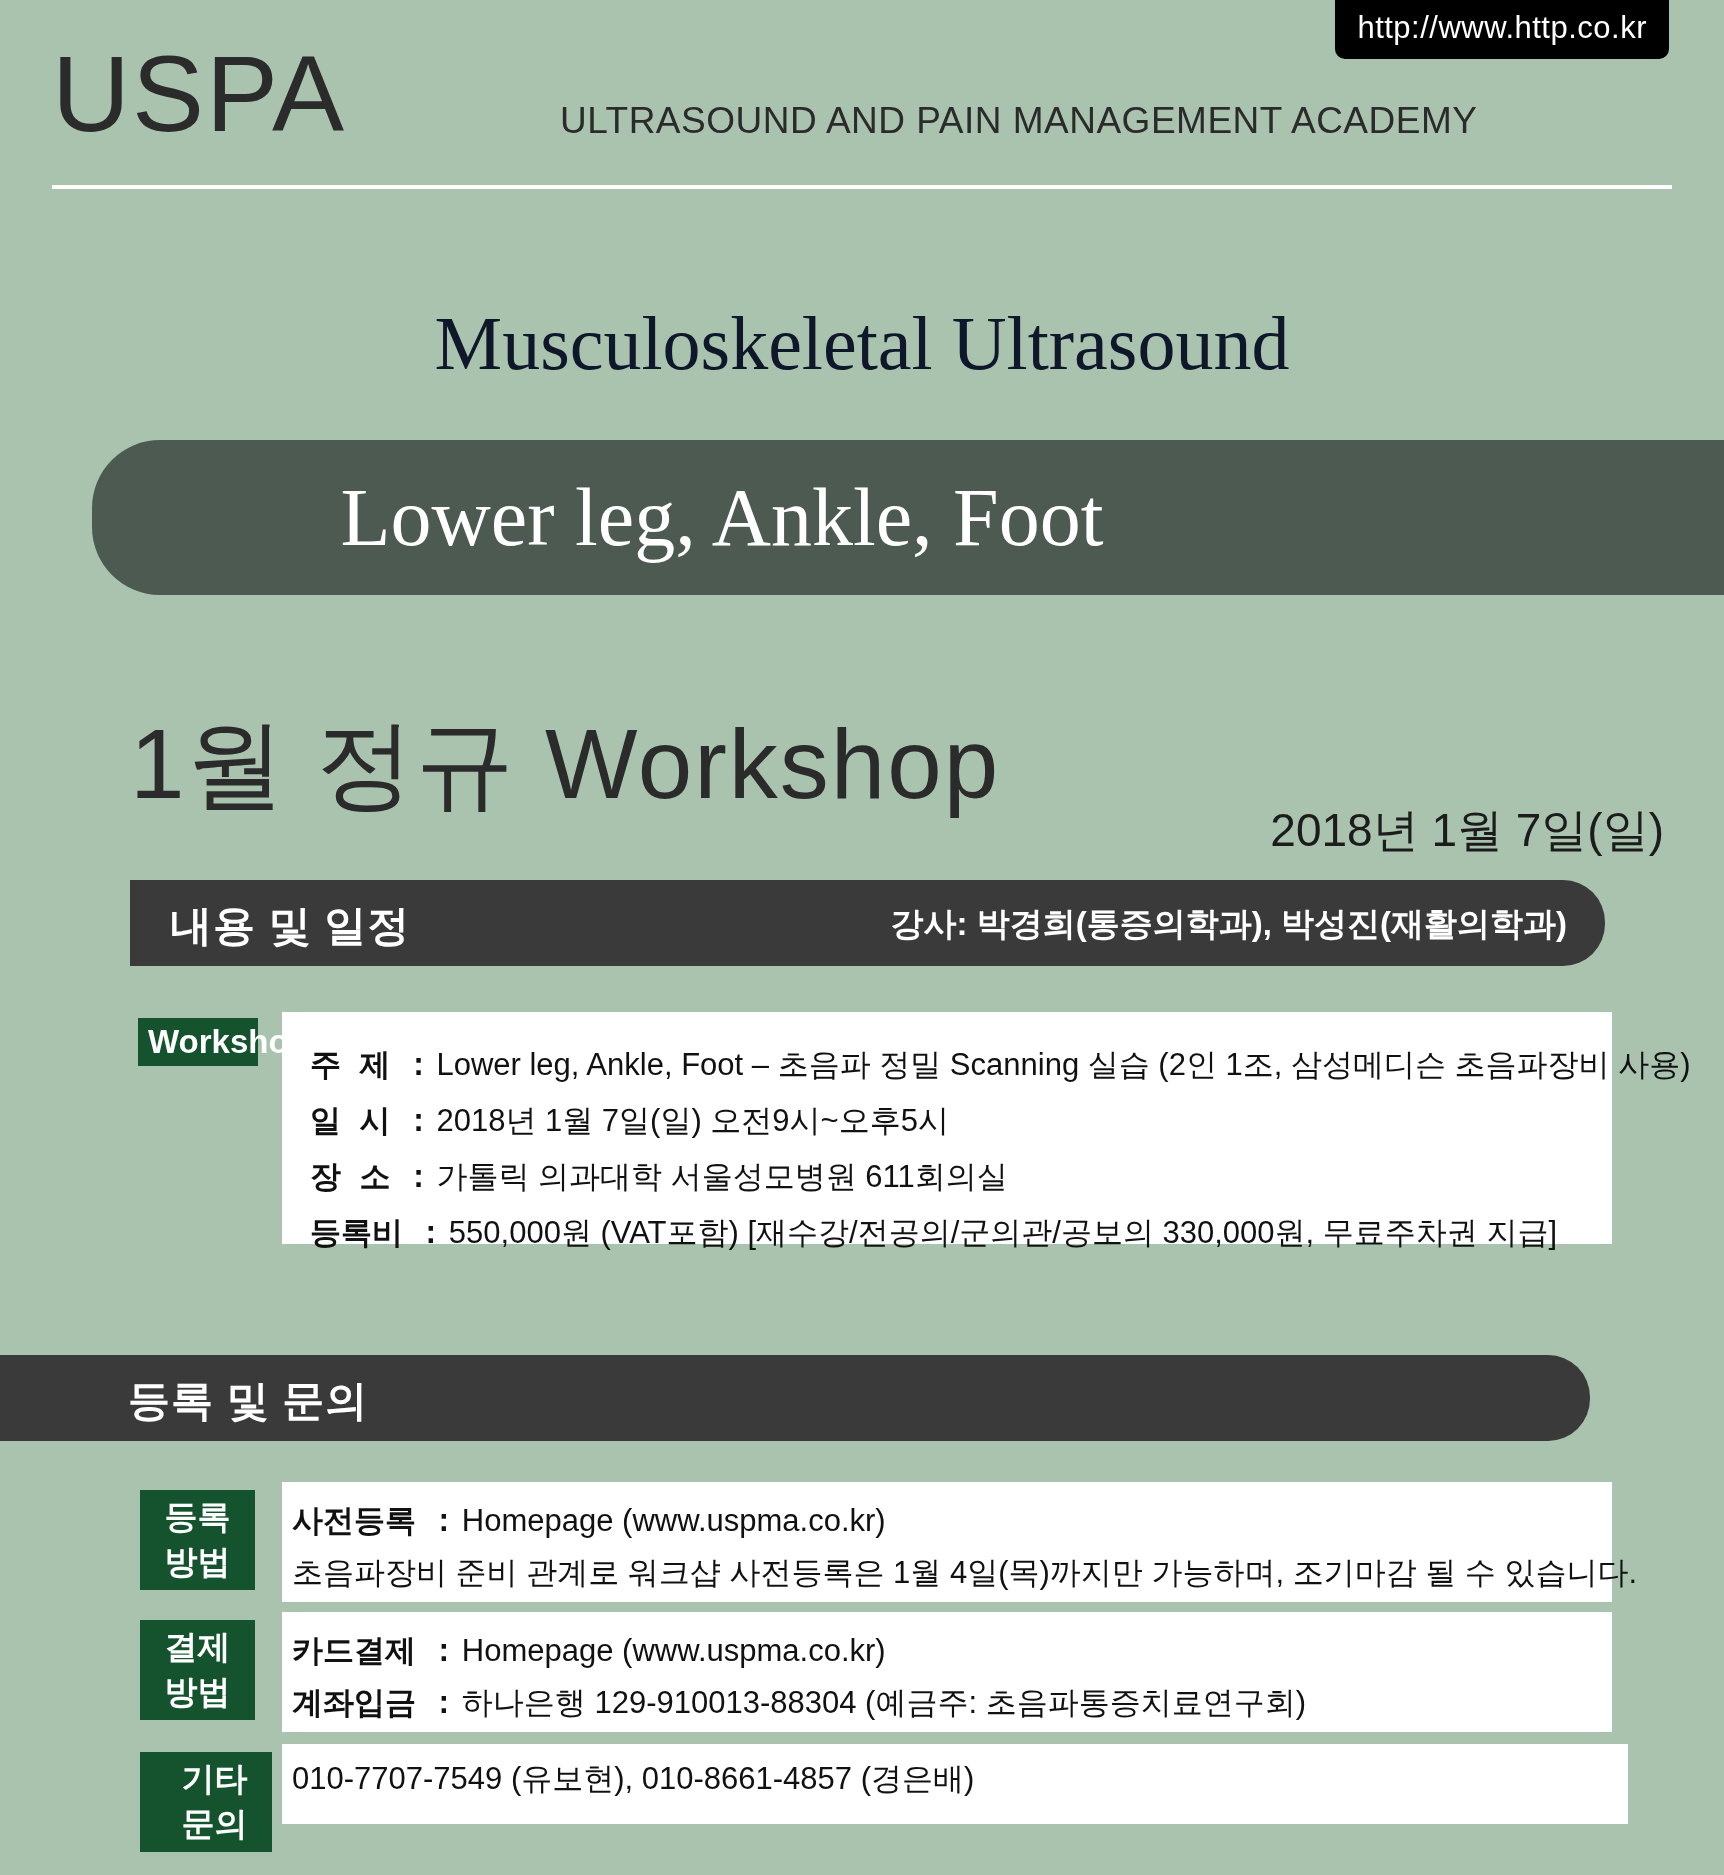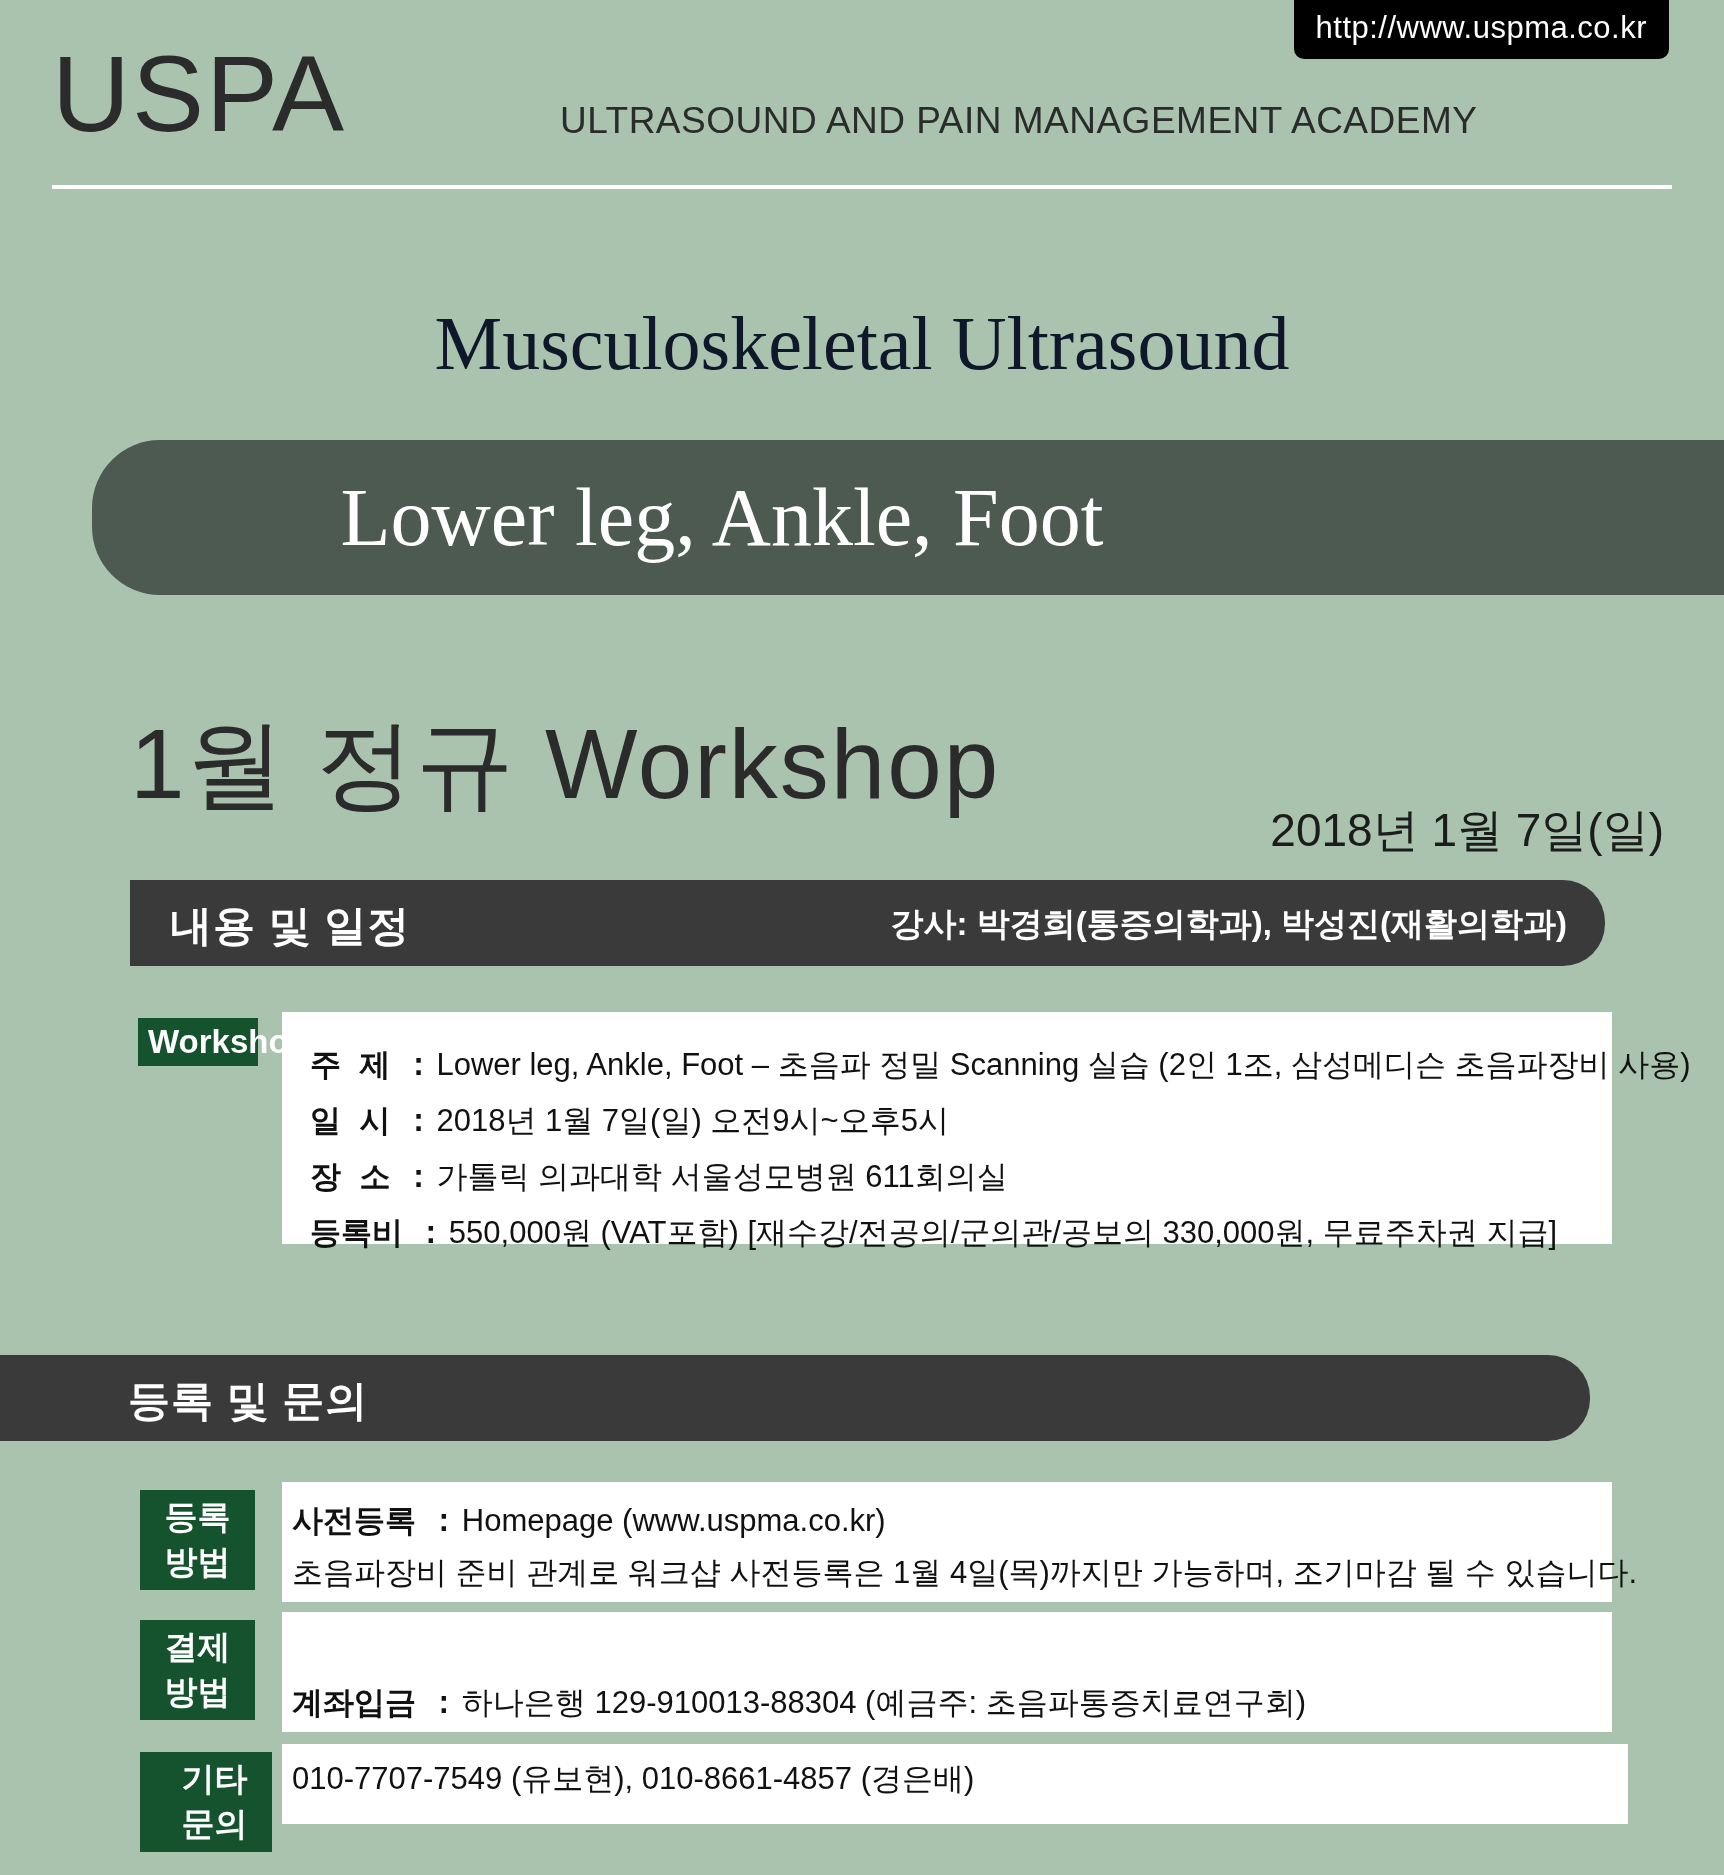--- a/index.html
+++ b/index.html
@@ -165,21 +165,21 @@
     display: inline-block;
     font-family: Liberation Mono, monospace;
   }
   .row .val {
     display: inline-block;
   }
 </style>
 </head>
 <body>
 
-<div class="url-badge">http://www.uspma.co.kr</div>
+<div class="url-badge">http://www.http.co.kr</div>
 
 <div class="logo-wrap">
   <span class="logo-text">USPA</span>
 </div>
 <div class="academy-line">ULTRASOUND AND PAIN MANAGEMENT ACADEMY</div>
 <div class="header-rule"></div>
 
 <div class="main-title">Musculoskeletal Ultrasound</div>
 
 <div class="subtitle-bar"></div>
@@ -224,20 +224,24 @@
     <span class="lab">사전등록 :</span>
     <span class="val">Homepage (www.uspma.co.kr)</span>
   </div>
   <div class="row" style="left:10px; top:70px;">
     <span class="val">초음파장비 준비 관계로 워크샵 사전등록은 1월 4일(목)까지만 가능하며, 조기마감 될 수 있습니다.</span>
   </div>
 </div>
 
 <div class="tag" style="left:140px; top:1620px; width:95px;">결제방법</div>
 <div class="white-box" style="left:282px; top:1612px; width:1330px; height:120px;">
+  <div class="row" style="left:10px; top:18px;">
+    <span class="lab">카드결제 :</span>
+    <span class="val">Homepage (www.uspma.co.kr)</span>
+  </div>
   <div class="row" style="left:10px; top:70px;">
     <span class="lab">계좌입금 :</span>
     <span class="val">하나은행 129-910013-88304 (예금주: 초음파통증치료연구회)</span>
   </div>
 </div>
 
 <div class="tag" style="left:140px; top:1752px; width:95px;padding-left:27px;">기타문의</div>
 <div class="white-box" style="left:282px; top:1744px; width:1330px; height:80px;padding-left:16px;">
   <div class="row" style="left:10px; top:14px;">
     <span class="val">010-7707-7549 (유보현), 010-8661-4857 (경은배)</span>

